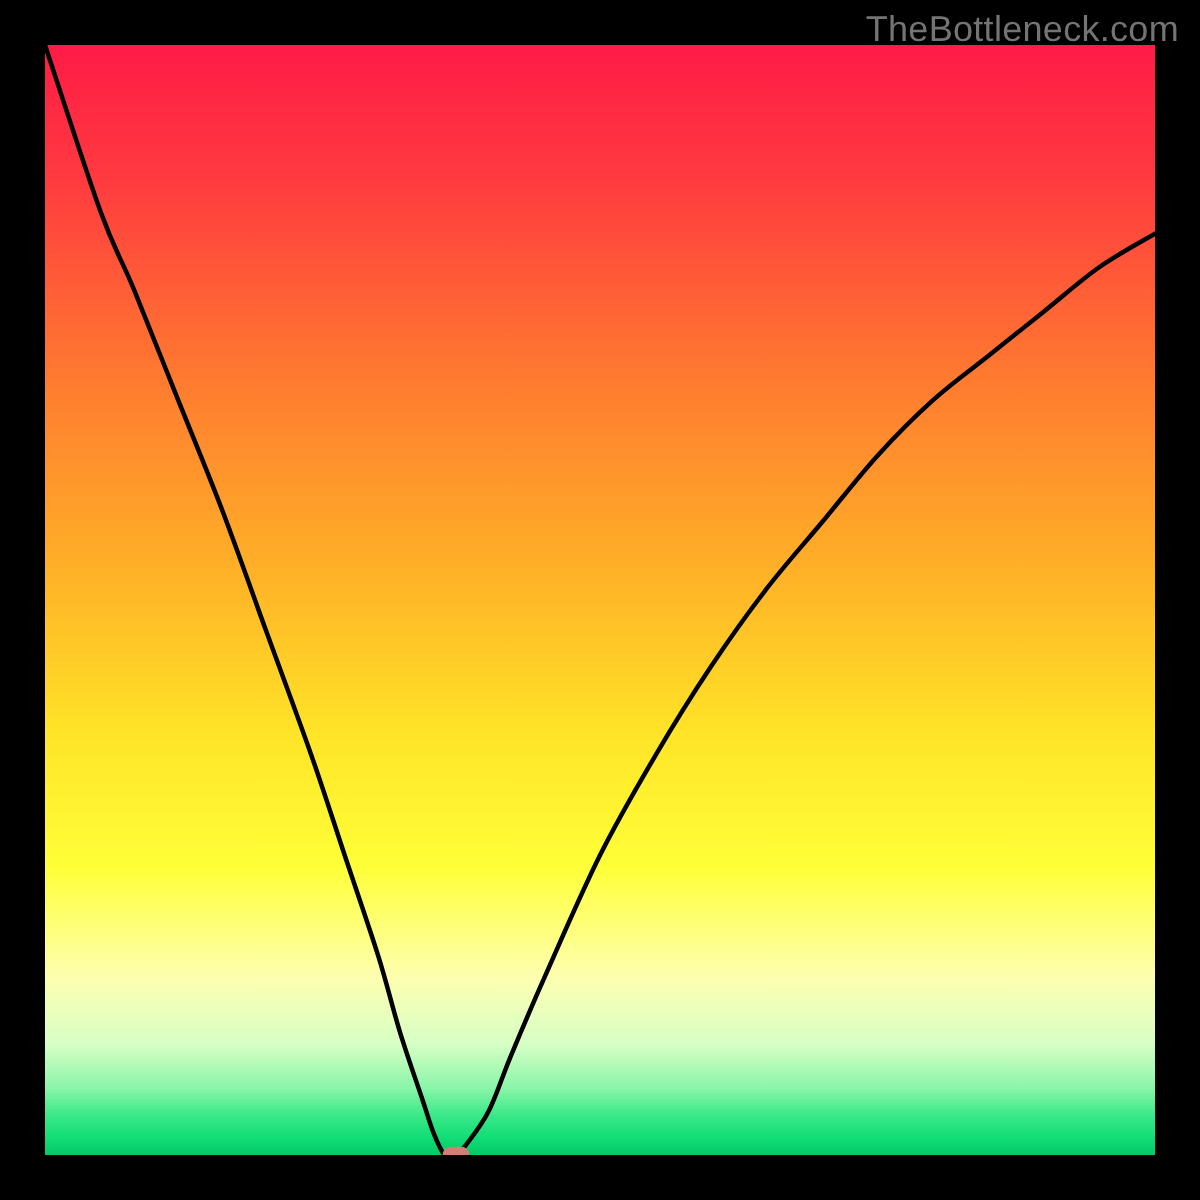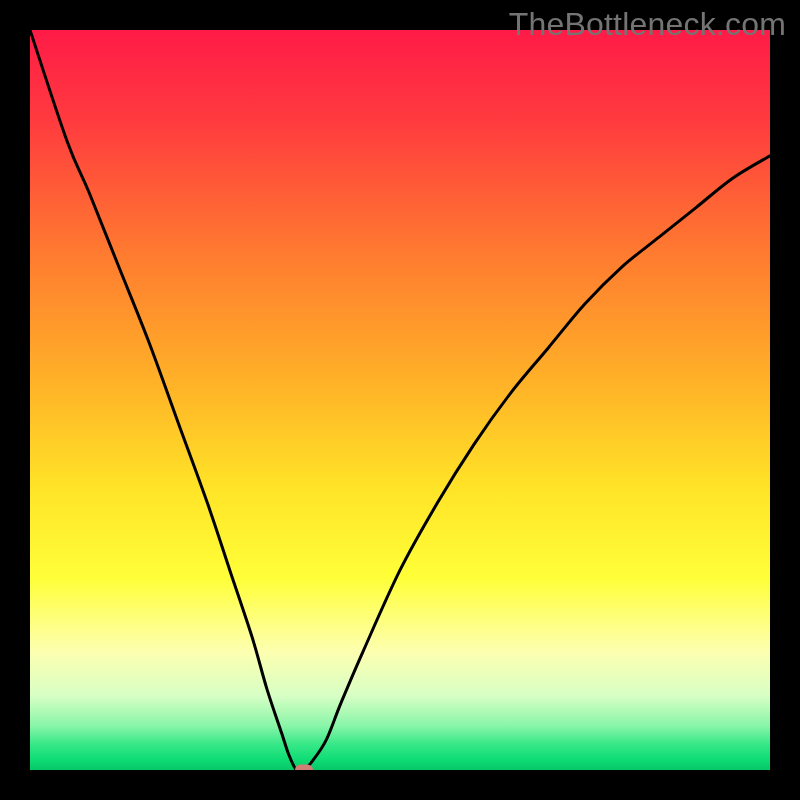--- a/index.html
+++ b/index.html
@@ -15,21 +15,21 @@
     position: relative;
     width: 800px;
     height: 800px;
     background: #000;
   }
   .watermark {
     position: absolute;
     top: 6px;
     right: 14px;
     color: #747474;
-    font-size: 32px;
+    font-size: 24px;
     font-weight: 500;
     letter-spacing: 0.2px;
     z-index: 50;
     user-select: none;
   }
   .plot-area {
     position: absolute;
     left: 30px;
     top: 30px;
     width: 740px;

